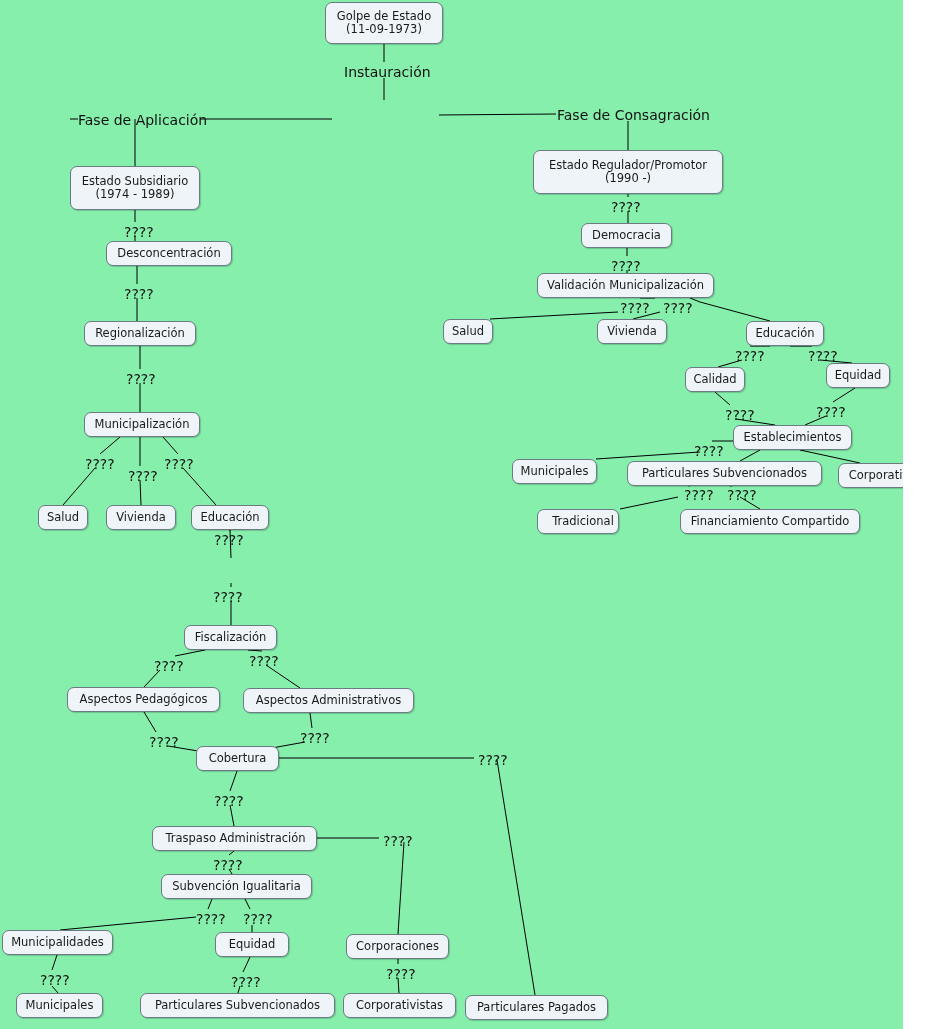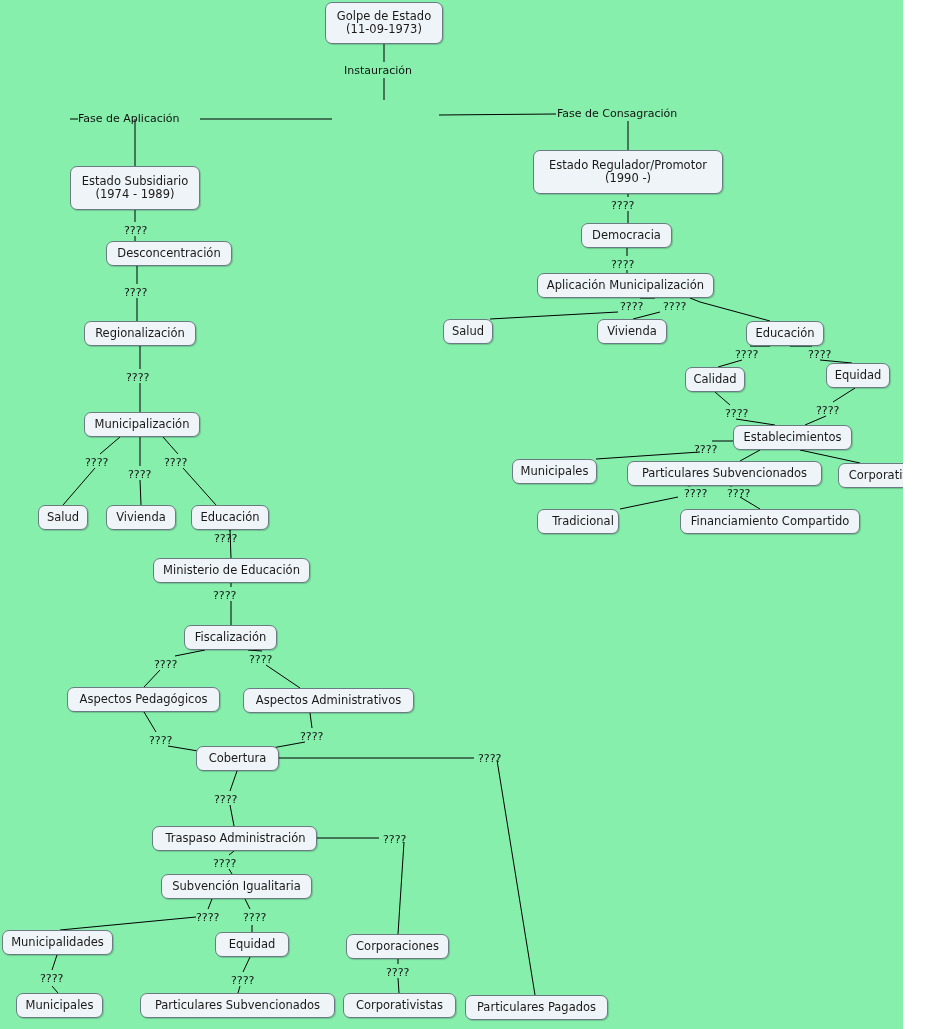--- a/index.html
+++ b/index.html
@@ -35,21 +35,21 @@
     text-align: center;
     display: flex;
     align-items: center;
     justify-content: center;
     white-space: pre;
     padding: 0 6px;
     box-shadow: 1px 1px 1px rgba(0,0,0,0.18);
   }
   .lbl {
     position: absolute;
-    font-size: 11px;
+    font-size: 14px;
     color: #111;
     white-space: pre;
     background: transparent;
   }
 </style>
 </head>
 <body>
 
 <div id="canvas">
 
@@ -162,37 +162,36 @@
 
   <div class="node" style="left:325px; top:2px;   width:118px; height:42px;"><span>Golpe de Estado
 (11-09-1973)</span></div>
   <div class="node" style="left:70px;  top:166px; width:130px; height:44px;"><span>Estado Subsidiario
 (1974 - 1989)</span></div>
   <div class="node" style="left:533px; top:150px; width:190px; height:44px;"><span>Estado Regulador/Promotor
 (1990 -)</span></div>
   <div class="node" style="left:74px;  top:241px; width:126px; height:25px;margin-left:32px;"><span>Desconcentración</span></div>
   <div class="node" style="left:581px; top:223px; width:91px;  height:25px;"><span>Democracia</span></div>
   <div class="node" style="left:84px;  top:321px; width:112px; height:25px;"><span>Regionalización</span></div>
-  <div class="node" style="left:537px; top:273px; width:177px; height:25px;"><span>Aplicación Municipalización</span></div>
+  <div class="node" style="left:537px; top:273px; width:177px; height:25px;"><span>Validación Municipalización</span></div>
   <div class="node" style="left:443px; top:319px; width:50px;  height:25px;"><span>Salud</span></div>
   <div class="node" style="left:597px; top:319px; width:70px;  height:25px;"><span>Vivienda</span></div>
   <div class="node" style="left:746px; top:321px; width:78px;  height:25px;"><span>Educación</span></div>
   <div class="node" style="left:685px; top:367px; width:60px;  height:25px;"><span>Calidad</span></div>
   <div class="node" style="left:826px; top:363px; width:64px;  height:25px;"><span>Equidad</span></div>
   <div class="node" style="left:84px;  top:412px; width:116px; height:25px;"><span>Municipalización</span></div>
   <div class="node" style="left:733px; top:425px; width:119px; height:25px;"><span>Establecimientos</span></div>
   <div class="node" style="left:512px; top:459px; width:85px;  height:25px;"><span>Municipales</span></div>
   <div class="node" style="left:627px; top:461px; width:195px; height:25px;"><span>Particulares Subvencionados</span></div>
   <div class="node" style="left:838px; top:463px; width:95px;  height:25px;"><span>Corporativos</span></div>
   <div class="node" style="left:38px;  top:505px; width:50px;  height:25px;"><span>Salud</span></div>
   <div class="node" style="left:106px; top:505px; width:70px;  height:25px;"><span>Vivienda</span></div>
   <div class="node" style="left:191px; top:505px; width:78px;  height:25px;"><span>Educación</span></div>
   <div class="node" style="left:537px; top:509px; width:82px;  height:25px;padding-left:16px;"><span>Tradicional</span></div>
   <div class="node" style="left:680px; top:509px; width:180px; height:25px;"><span>Financiamiento Compartido</span></div>
-  <div class="node" style="left:153px; top:558px; width:157px; height:25px;"><span>Ministerio de Educación</span></div>
   <div class="node" style="left:184px; top:625px; width:93px;  height:25px;"><span>Fiscalización</span></div>
   <div class="node" style="left:67px;  top:687px; width:153px; height:25px;"><span>Aspectos Pedagógicos</span></div>
   <div class="node" style="left:243px; top:688px; width:171px; height:25px;"><span>Aspectos Administrativos</span></div>
   <div class="node" style="left:196px; top:746px; width:83px;  height:25px;"><span>Cobertura</span></div>
   <div class="node" style="left:152px; top:826px; width:165px; height:25px;padding-left:8px;"><span>Traspaso Administración</span></div>
   <div class="node" style="left:161px; top:874px; width:151px; height:25px;"><span>Subvención Igualitaria</span></div>
   <div class="node" style="left:2px;   top:930px; width:111px; height:25px;"><span>Municipalidades</span></div>
   <div class="node" style="left:215px; top:932px; width:74px;  height:25px;"><span>Equidad</span></div>
   <div class="node" style="left:346px; top:934px; width:103px; height:25px;"><span>Corporaciones</span></div>
   <div class="node" style="left:16px;  top:993px; width:87px;  height:25px;"><span>Municipales</span></div>

